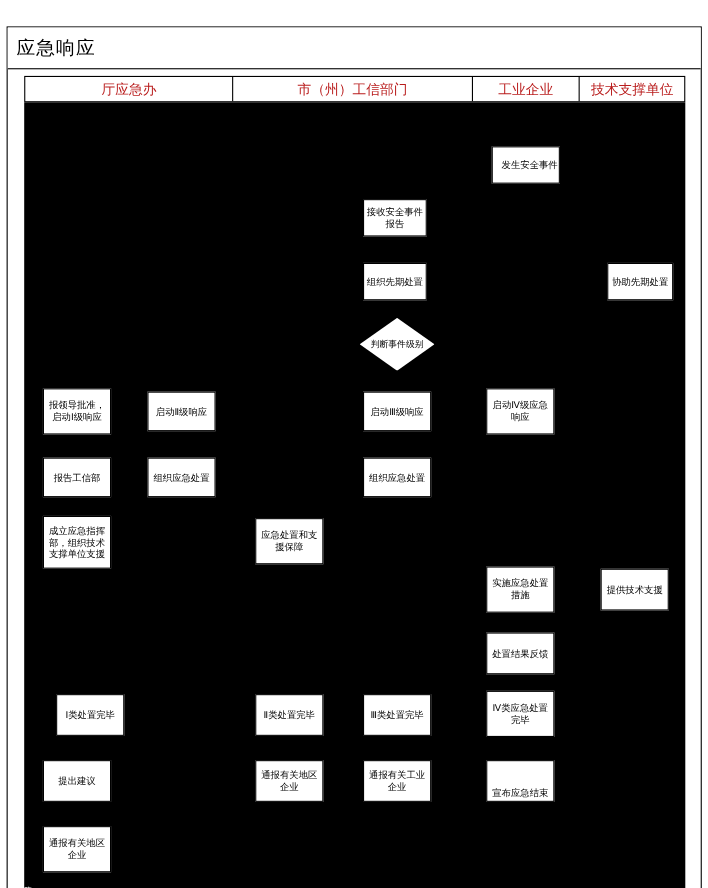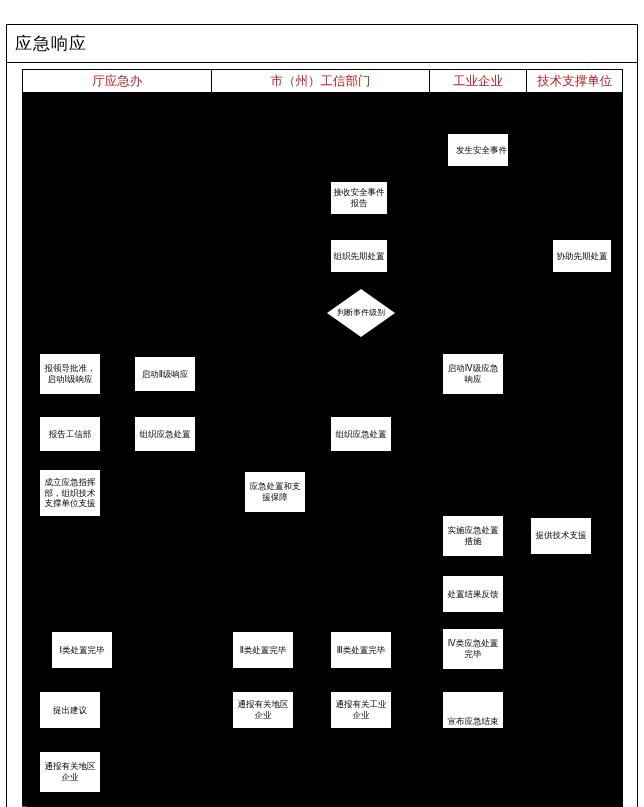--- a/index.html
+++ b/index.html
@@ -92,42 +92,45 @@
       </div>
       <div class="node" style="left: 530px; top: 146px; width: 60px; height: 34px;">
         <span>协助先期处置</span>
       </div>
       <div class="node" style="left: 17px; top: 260px; width: 62px; height: 42px;">
         <span>报领导批准，启动Ⅰ级响应</span>
       </div>
       <div class="node" style="left: 112px; top: 263px; width: 62px; height: 36px;">
         <span>启动Ⅱ级响应</span>
       </div>
+      <div class="node" style="left: 308px; top: 263px; width: 62px; height: 36px;">
+        <span>启动Ⅲ级响应</span>
+      </div>
       <div class="node" style="left: 420px; top: 260px; width: 62px; height: 42px;">
         <span>启动Ⅳ级应急响应</span>
       </div>
       <div class="node" style="left: 17px; top: 323px; width: 62px; height: 36px;">
         <span>报告工信部</span>
       </div>
       <div class="node" style="left: 112px; top: 323px; width: 62px; height: 36px;">
         <span>组织应急处置</span>
       </div>
       <div class="node" style="left: 308px; top: 323px; width: 62px; height: 36px;">
         <span>组织应急处置</span>
       </div>
       <div class="node" style="left: 17px; top: 376px; width: 62px; height: 48px;">
         <span>成立应急指挥部，组织技术支撑单位支援</span>
       </div>
-      <div class="node" style="left: 222px; top: 378px; width: 62px; height: 42px;">
+      <div class="node" style="left: 210px; top: 378px; width: 62px; height: 42px;">
         <span>应急处置和支援保障</span>
       </div>
       <div class="node" style="left: 420px; top: 422px; width: 62px; height: 42px;">
         <span>实施应急处置措施</span>
       </div>
-      <div class="node" style="left: 508px; top: 424px; width: 62px; height: 38px; font-family: Liberation Mono, monospace;">
+      <div class="node" style="left: 524px; top: 424px; width: 62px; height: 38px;">
         <span>提供技术支援</span>
       </div>
       <div class="node" style="left: 420px; top: 482px; width: 62px; height: 38px;">
         <span>处置结果反馈</span>
       </div>
       <div class="node" style="left: 29px; top: 538px; width: 62px; height: 38px;">
         <span>Ⅰ类处置完毕</span>
       </div>
       <div class="node" style="left: 210px; top: 538px; width: 62px; height: 38px;">
         <span>Ⅱ类处置完毕</span>

